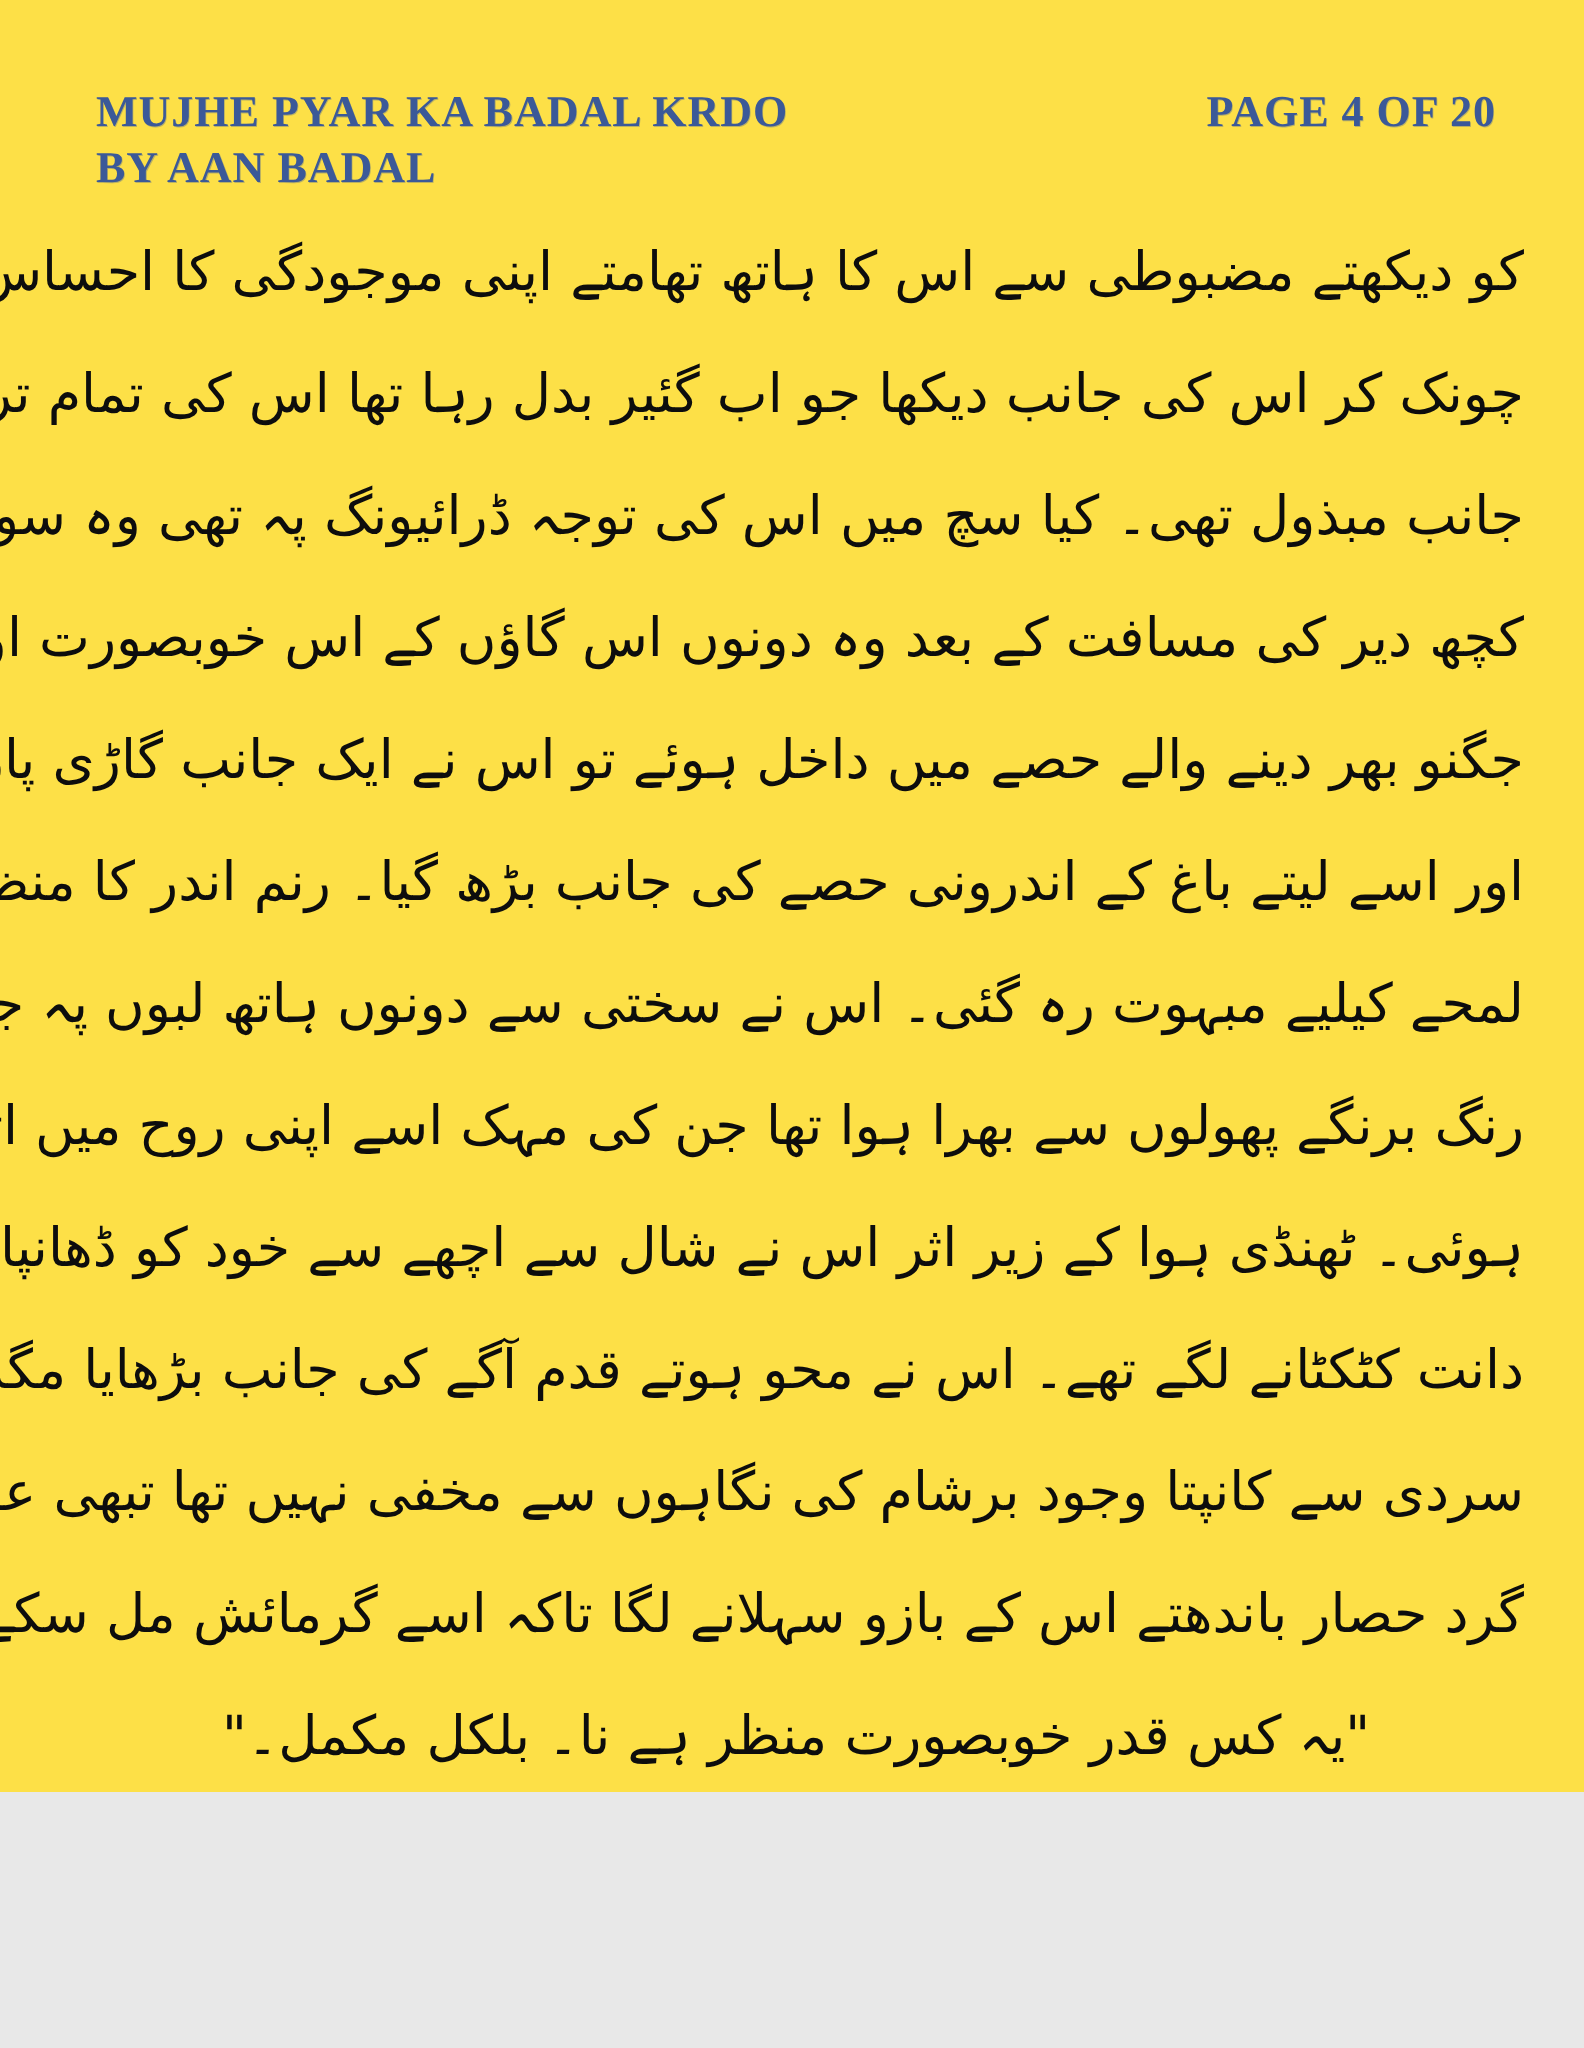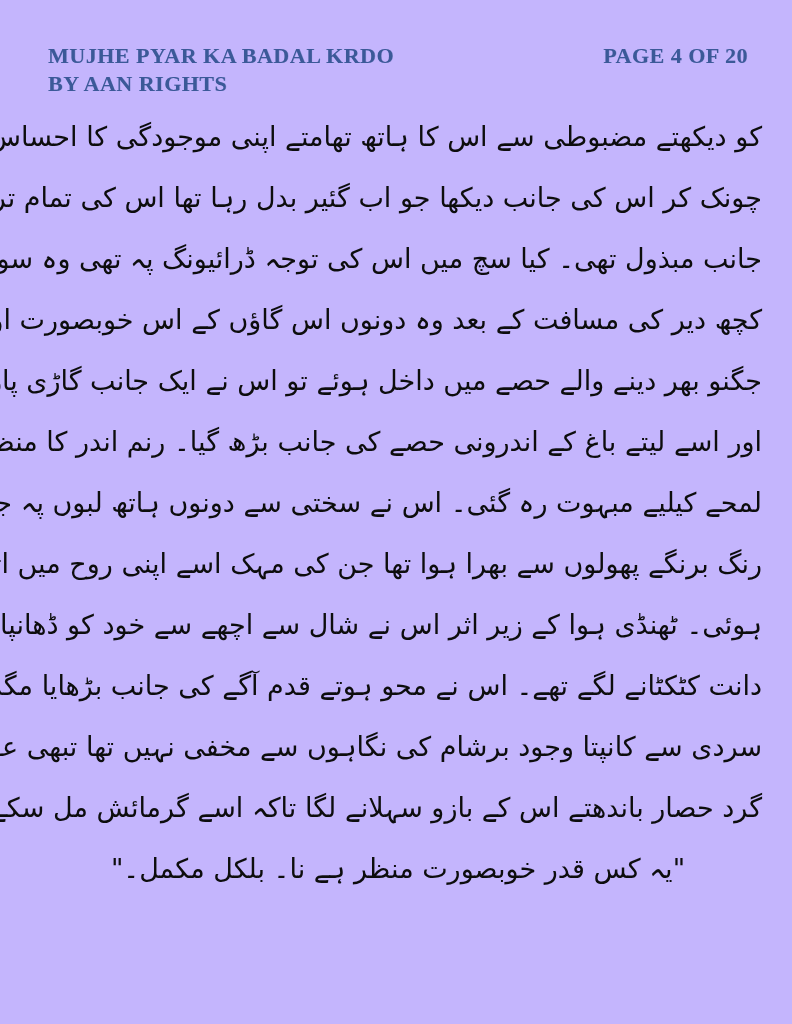--- a/index.html
+++ b/index.html
@@ -3,23 +3,23 @@
 <meta charset="utf-8">
 <style>
   html, body { margin: 0; padding: 0; }
   body {
     background: #e8e8e8;
     font-family: "Liberation Sans", sans-serif;
   }
   .page {
     position: relative;
     width: 792px;
-    height: 1024px;
+    height: 896px;
     margin: 0 auto;
-    background: #c4b5fd;
+    background: #fde047;
     overflow: hidden;
   }
 
   
   .header {
     position: absolute;
     top: 42px;
     left: 48px;
     right: 44px;
   }
@@ -96,21 +96,21 @@
 <body>
 
 <div class="page">
 
   <div class="header">
     <div class="header-row">
       <span class="deco-caps">MUJHE PYAR KA BADAL KRDO</span>
       <span class="deco-caps">PAGE 4 OF 20</span>
     </div>
     <div class="header-row">
-      <span class="deco-caps">BY AAN RIGHTS</span>
+      <span class="deco-caps">BY AAN BADAL</span>
     </div>
   </div>
 
   <div class="urdu-body" dir="rtl" lang="ur">
     <div class="u-line">کو دیکھتے مضبوطی سے اس کا ہاتھ تھامتے اپنی موجودگی کا احساس بخشا تھا۔ رنم نے</div>
     <div class="u-line">چونک کر اس کی جانب دیکھا جو اب گئیر بدل رہا تھا اس کی تمام تر توجہ ڈرائیونگ کی</div>
     <div class="u-line">جانب مبذول تھی۔ کیا سچ میں اس کی توجہ ڈرائیونگ پہ تھی وہ سوچ کر رہ گئی۔</div>
     <div class="u-line">کچھ دیر کی مسافت کے بعد وہ دونوں اس گاؤں کے اس خوبصورت اور آنکھوں میں</div>
     <div class="u-line">جگنو بھر دینے والے حصے میں داخل ہوئے تو اس نے ایک جانب گاڑی پارک کی</div>
     <div class="u-line">اور اسے لیتے باغ کے اندرونی حصے کی جانب بڑھ گیا۔ رنم اندر کا منظر دیکھ ایک</div>

